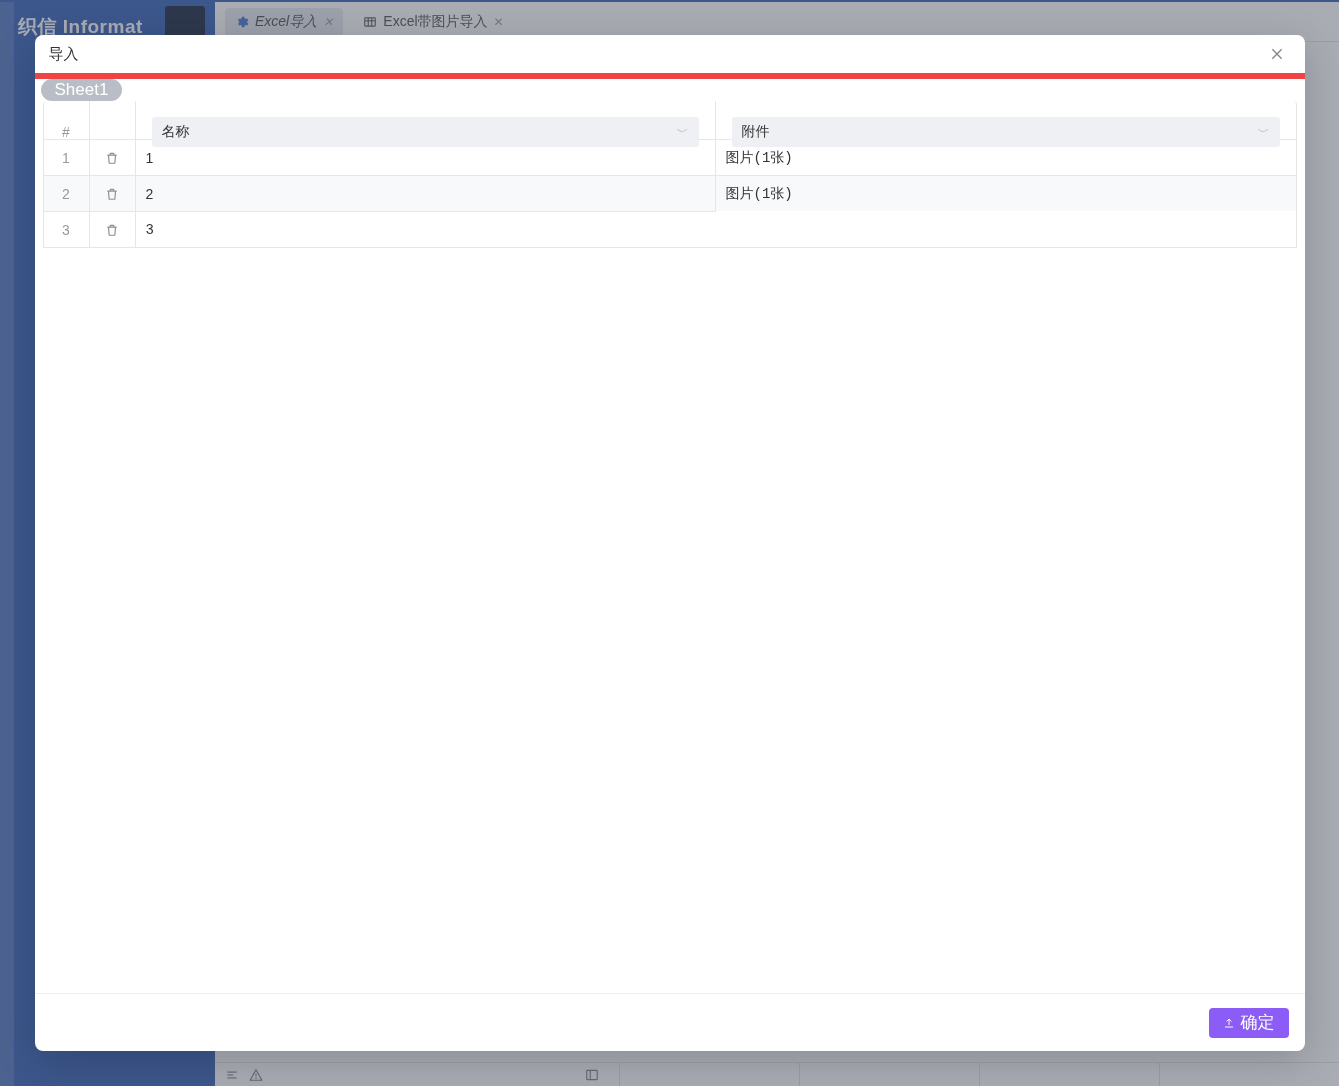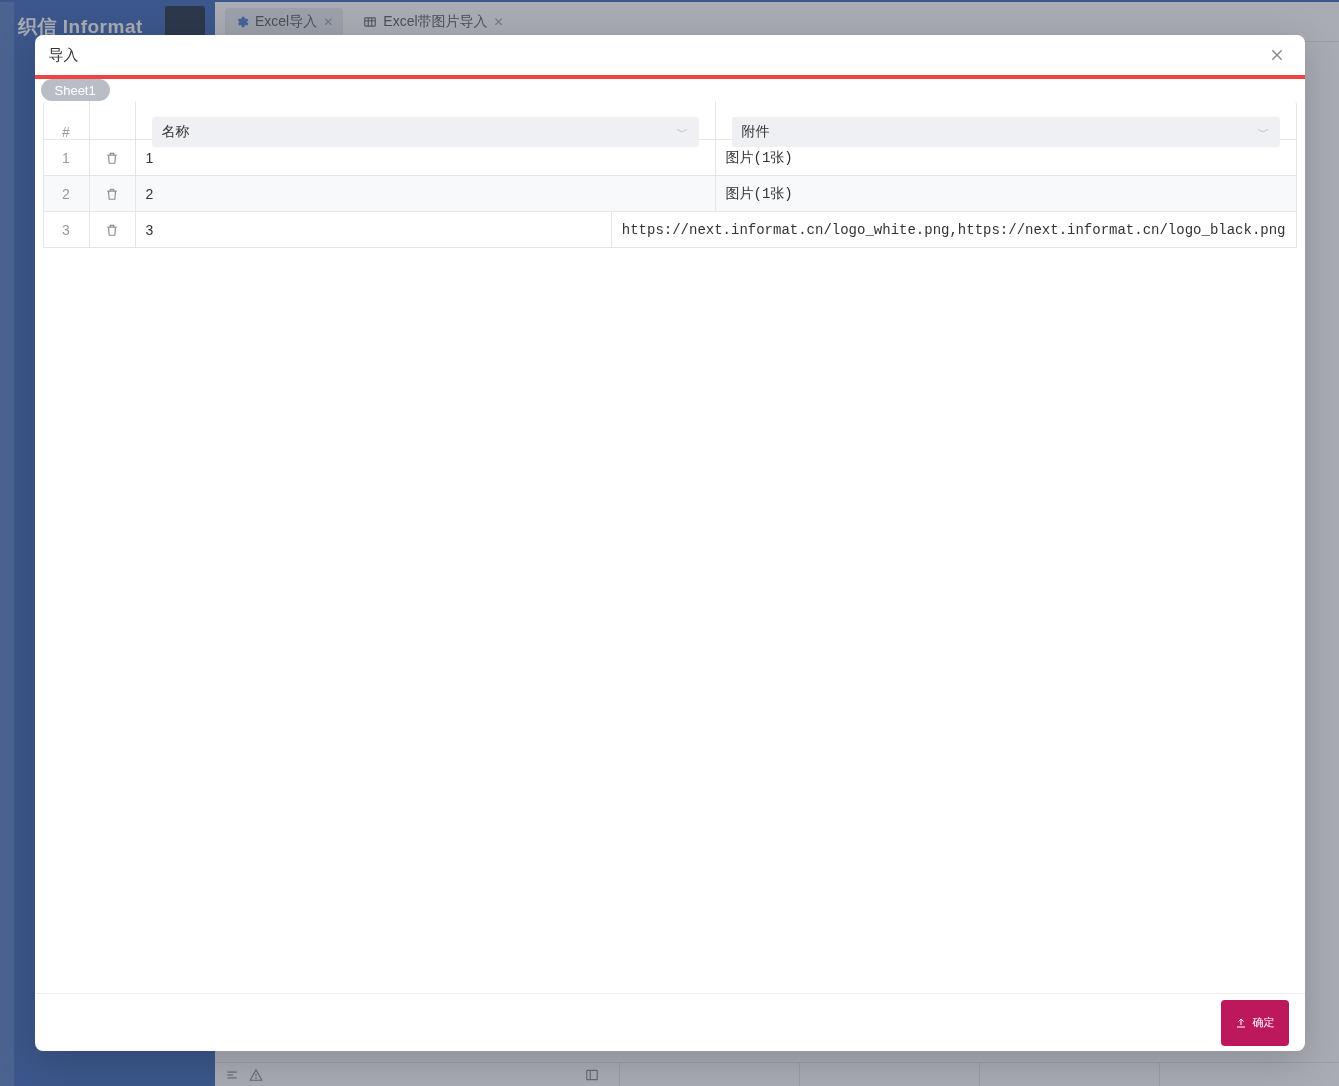--- a/index.html
+++ b/index.html
@@ -72,20 +72,21 @@
       gap: 6px;
       height: 28px;
       padding: 0 10px;
       border-radius: 4px;
       font-size: 14px;
       color: #555;
       cursor: pointer;
     }
     .tab.active {
       background: #e8eaef;
+      font-style: italic;
     }
     .tab .tab-icon { width: 14px; height: 14px; display: inline-flex; align-items: center; justify-content: center; }
     .tab .close {
       font-size: 12px;
       color: #9aa0a6;
       cursor: pointer;
     }
     .statusbar {
       height: 24px;
       display: flex;
@@ -117,21 +118,21 @@
       box-shadow: 0 10px 40px rgba(0,0,0,0.18);
       display: flex;
       flex-direction: column;
       overflow: hidden;
     }
     .modal-header {
       height: 44px;
       display: flex;
       align-items: center;
       padding: 0 14px;
-      border-bottom: 4px solid #ef4444;
+      border-bottom: 6px solid #ef4444;
     }
     .modal-title { font-size: 15px; color: #333; }
     .modal-close {
       margin-left: auto;
       width: 28px; height: 28px;
       display: inline-flex; align-items: center; justify-content: center;
       color: #888; cursor: pointer; border-radius: 4px;
       font-size: 18px;
     }
 
@@ -139,21 +140,21 @@
       height: 22px;
       display: flex;
       align-items: flex-end;
       padding: 0 6px;
     }
     .sheet-tab {
       height: 22px;
       padding: 4px 14px;
       display: inline-flex;
       align-items: center;
-      font-size: 13px;
+      font-size: 17px;
       color: #fff;
       background: #b9bec6;
       border-radius: 11px;
       cursor: pointer;
     }
 
     .modal-body {
       flex: 1;
       padding: 0 8px;
       overflow: auto;
@@ -216,27 +217,27 @@
 
     .modal-footer {
       height: 58px;
       display: flex;
       align-items: center;
       justify-content: flex-end;
       padding: 0 16px;
       border-top: 1px solid #eee;
     }
     .confirm-btn {
-      height: 46px;
+      height: 30px;
       padding: 0 14px;
       border: none;
       border-radius: 4px;
-      background: #be185d;
+      background: #8b5cf6;
       color: #fff;
-      font-size: 11px;
+      font-size: 17px;
       display: inline-flex;
       align-items: center;
       gap: 6px;
       cursor: pointer;
     }
 
     svg { display: block; }
   </style>
 </head>
 <body>
@@ -369,21 +370,20 @@
         <div class="trow">
           <div class="td">3</div>
           <div class="td del-cell">
             <span class="del-btn">
               <svg width="14" height="14" viewBox="0 0 24 24" fill="none" stroke="currentColor" stroke-width="2">
                   <path d="M4 7h16M9 7V5a1 1 0 011-1h4a1 1 0 011 1v2M6 7l1 13a1 1 0 001 1h8a1 1 0 001-1l1-13"></path>
                 </svg>
             </span>
           </div>
           <div class="td">3</div>
-          <div class="td">https://next.informat.cn/logo_white.png,https://next.informat.cn/logo_black.png</div>
         </div>
       </div>
     </div>
 
     <div class="modal-footer">
       <button class="confirm-btn">
         <span>
           <svg width="12" height="12" viewBox="0 0 24 24" fill="none" stroke="currentColor" stroke-width="2">
               <path d="M12 16V4M7 9l5-5 5 5M4 20h16"></path>
             </svg>

